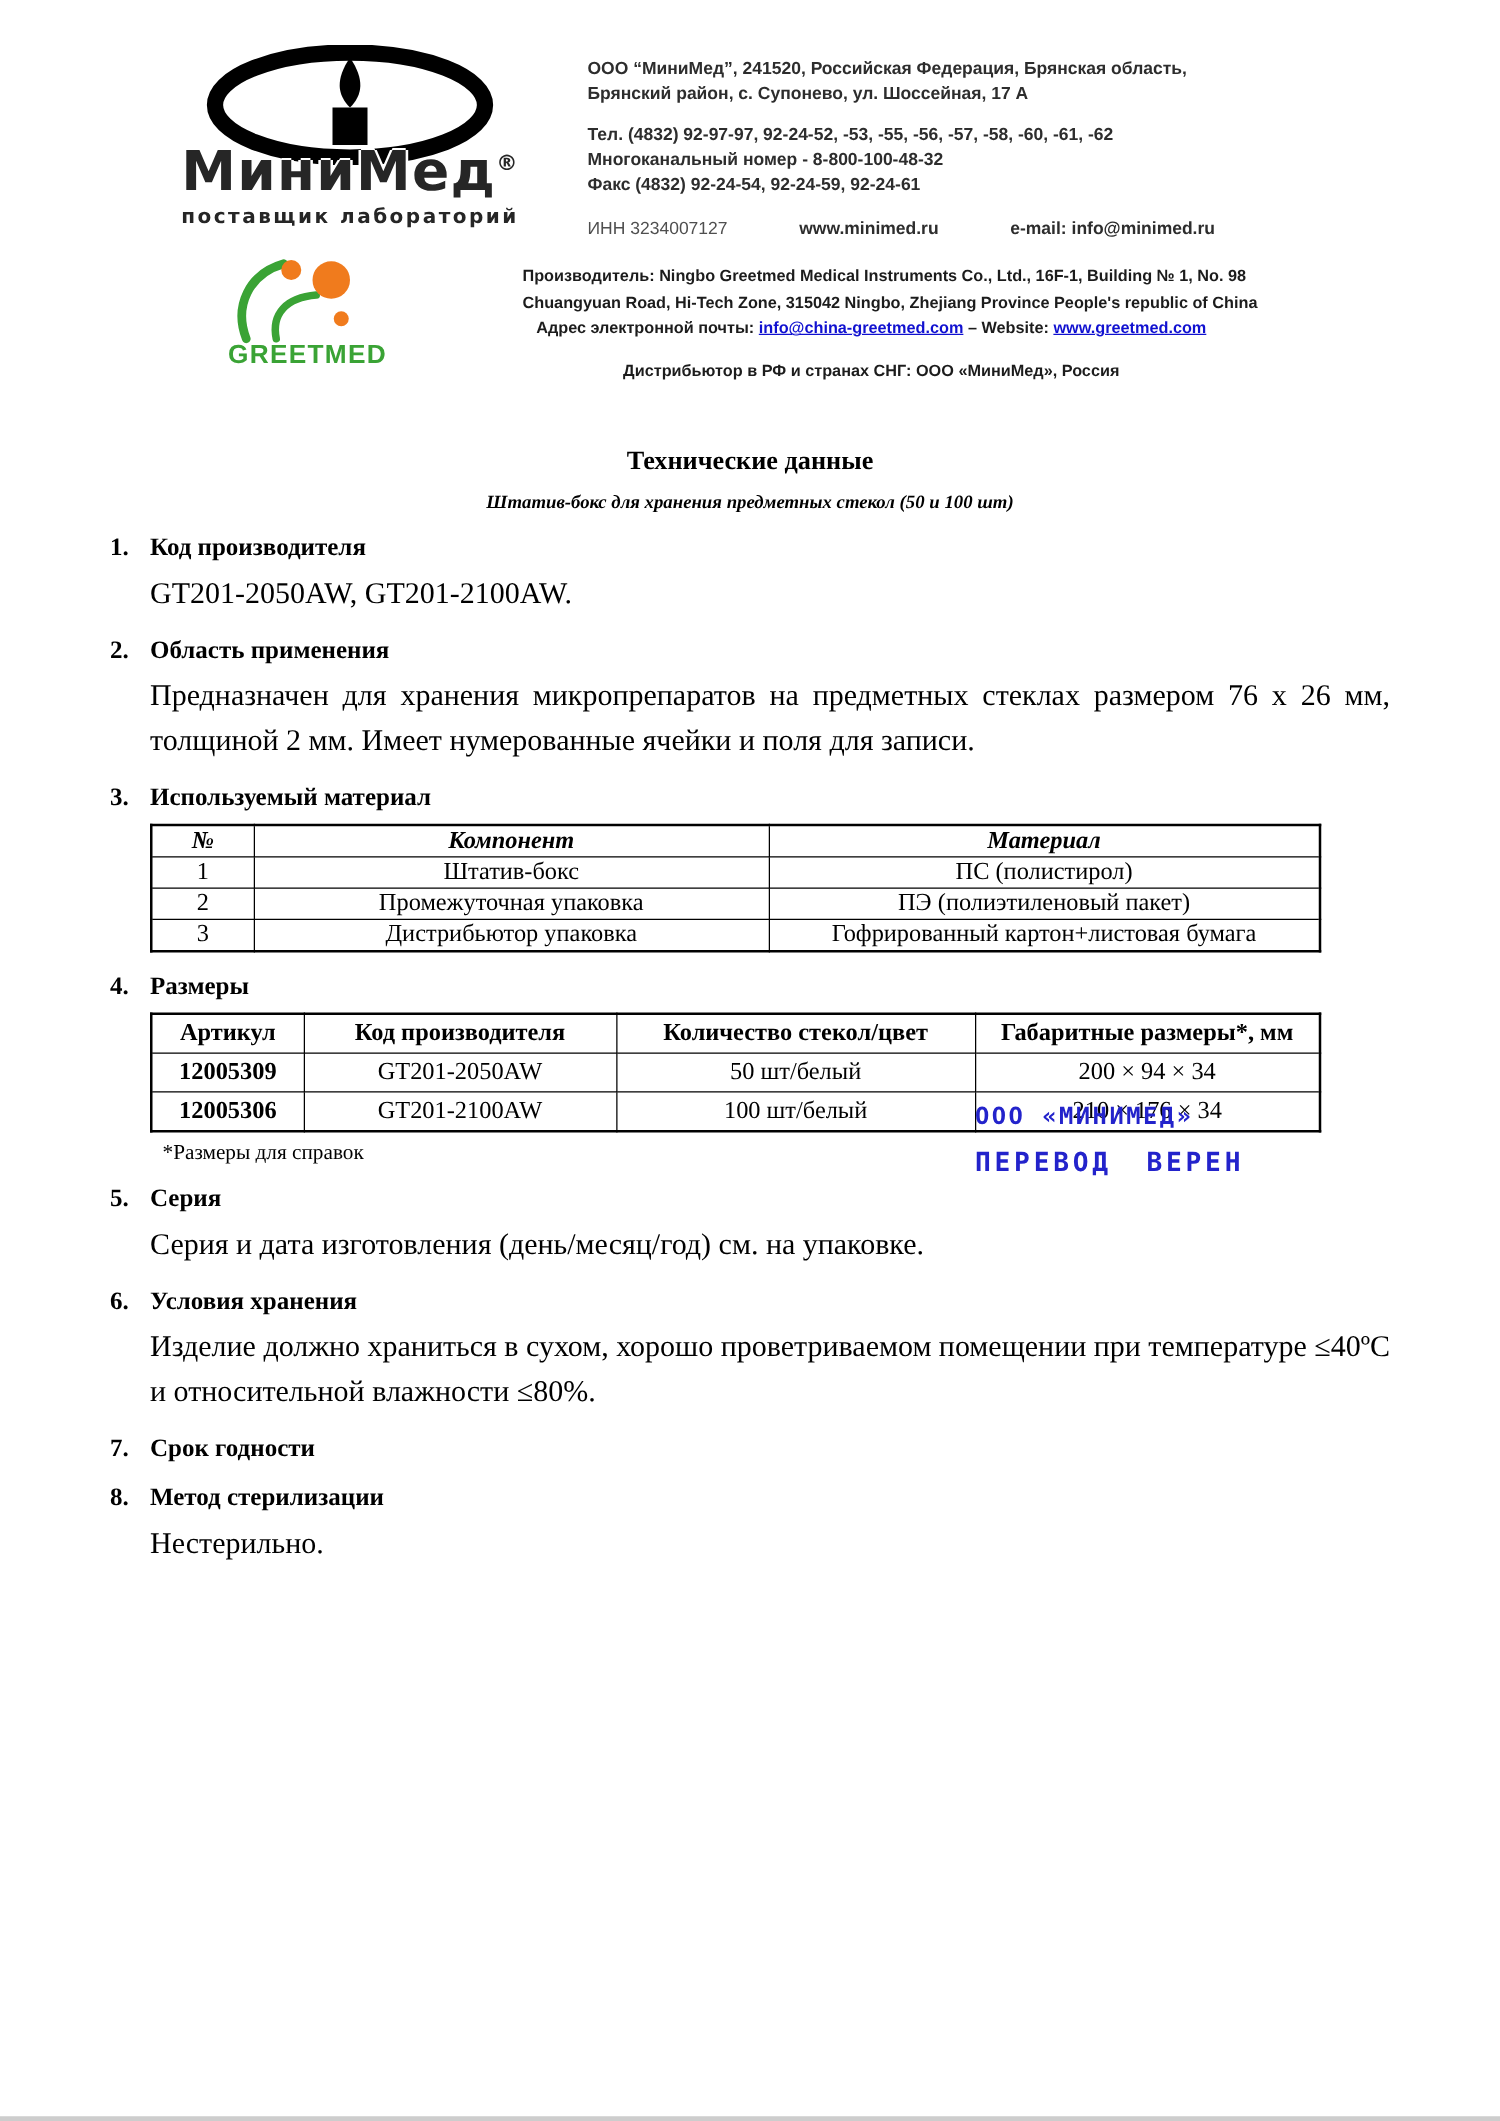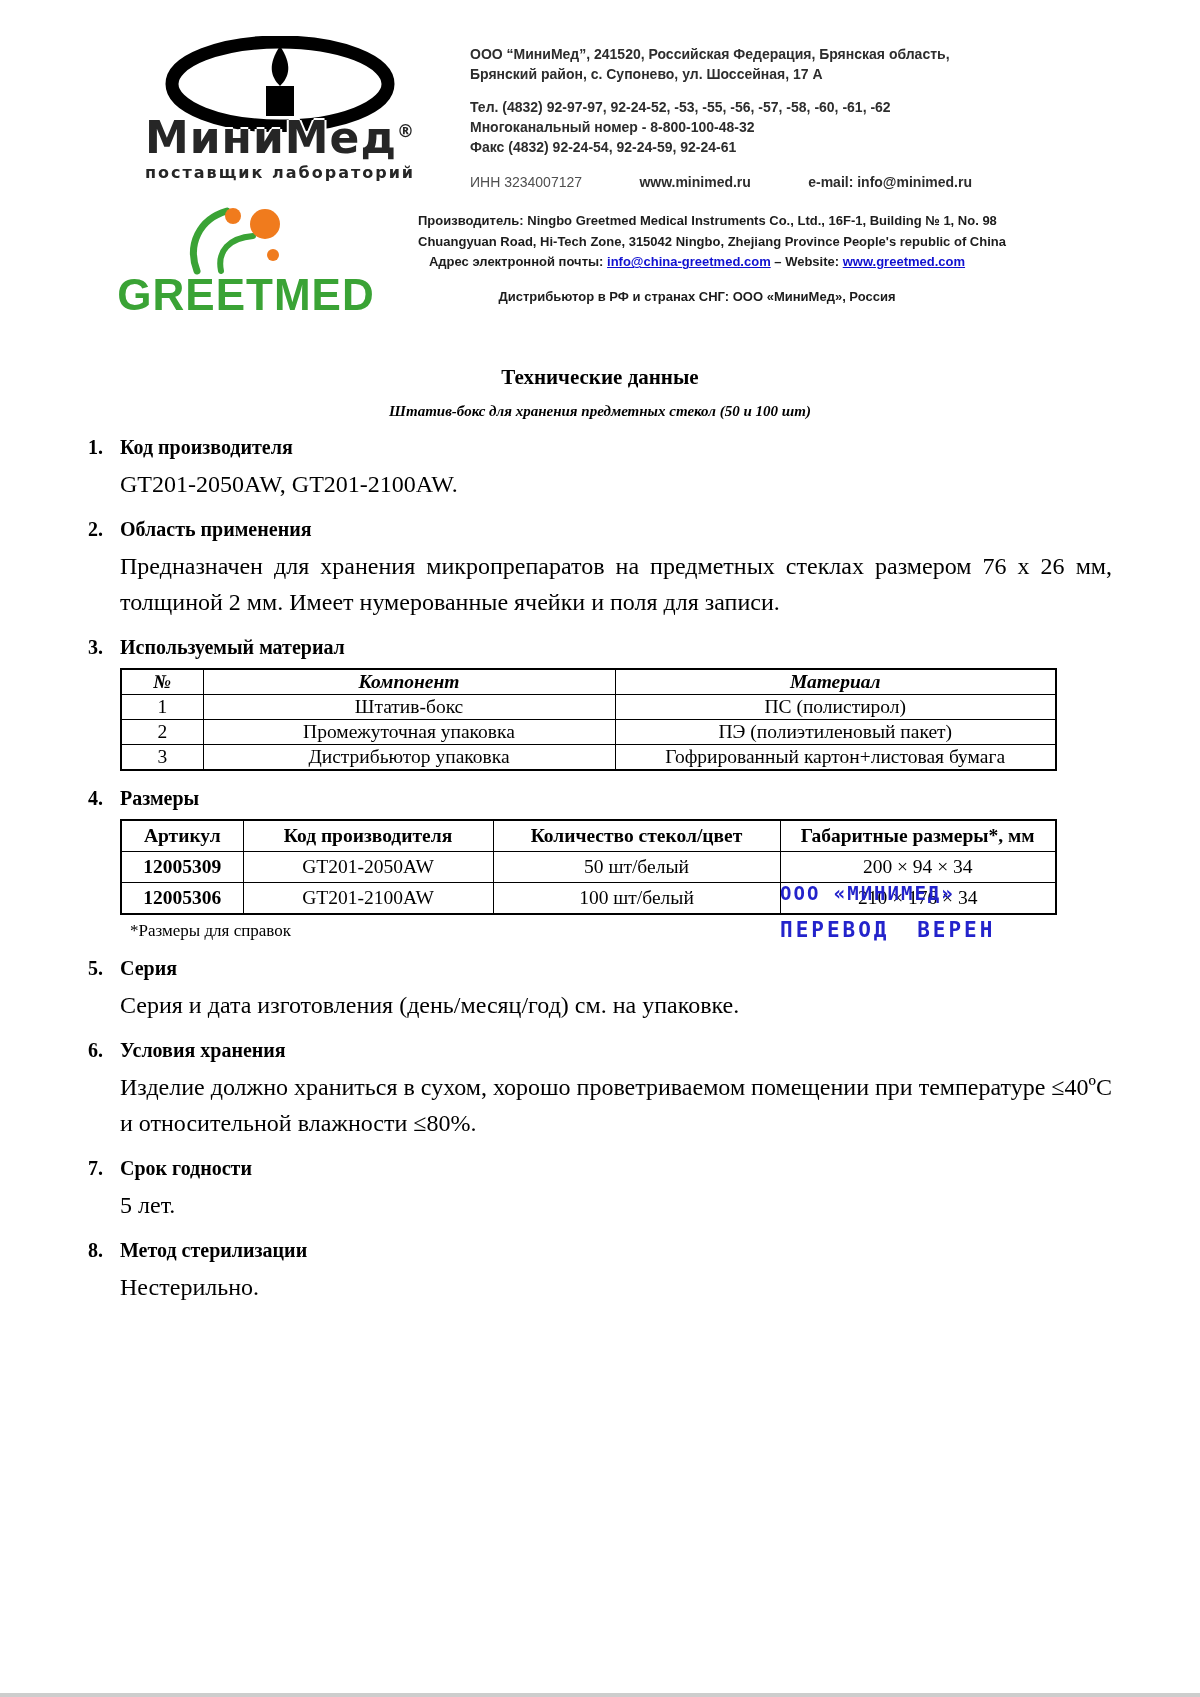--- a/index.html
+++ b/index.html
@@ -17,21 +17,21 @@
   .mm-tagline{font-family:"DejaVu Sans",sans-serif;font-weight:bold;font-size:16px;letter-spacing:2px;margin-top:3px;}
 
   .company{margin-left:10px;width:535px;padding-top:8px;font-weight:bold;font-size:14px;line-height:1.45;color:#2d2d2d;}
   .cline{margin:0;white-space:nowrap;}
   .cline.gap{margin-top:12px;}
   .inn-row{display:flex;justify-content:space-between;align-items:baseline;margin-top:15px;width:502px;}
   .inn{font-weight:normal;color:#4f4f4f;}
 
   .hrow2{display:flex;align-items:flex-start;margin-top:12px;}
   .logo-greetmed{width:320px;margin-left:86px;flex-shrink:0;display:flex;flex-direction:column;align-items:center;}
-  .gm-text{font-weight:bold;font-size:44px;letter-spacing:1px;line-height:1;margin-top:-4px;
+  .gm-text{font-weight:bold;font-size:21px;letter-spacing:1px;line-height:1;margin-top:-4px;
            color:var(--greetmed-green,#3aa335);}
   .manufacturer{width:570px;padding-top:6px;font-weight:bold;font-size:13px;line-height:1.6;text-align:center;color:#1c1c1c;}
   .manufacturer p{margin:0;white-space:nowrap;padding-left:12px;}
   .manufacturer .distributor{margin-top:14px;}
   .link{color:var(--link-blue,#1010d0);text-decoration:underline;cursor:pointer;}
 
   
   .doc{margin-top:48px;}
   .doc-title{font-size:21px;font-weight:bold;text-align:center;margin:0;}
   .doc-subtitle{font-size:15px;font-weight:bold;text-align:center;margin:13px 0 0 0;font-style:italic;}
@@ -218,21 +218,20 @@
         <span class="sec-title">Условия хранения</span>
       </div>
       <p class="sec-body just">Изделие должно храниться в сухом, хорошо проветриваемом помещении при температуре ≤40ºС и относительной влажности ≤80%.</p>
     </div>
 
     <div class="sec">
       <div class="sec-head">
         <span class="sec-num">7.</span>
         <span class="sec-title">Срок годности</span>
       </div>
-      <p class="sec-body">5 лет.</p>
     </div>
 
     <div class="sec">
       <div class="sec-head">
         <span class="sec-num">8.</span>
         <span class="sec-title">Метод стерилизации</span>
       </div>
       <p class="sec-body">Нестерильно.</p>
     </div>
   </main>

